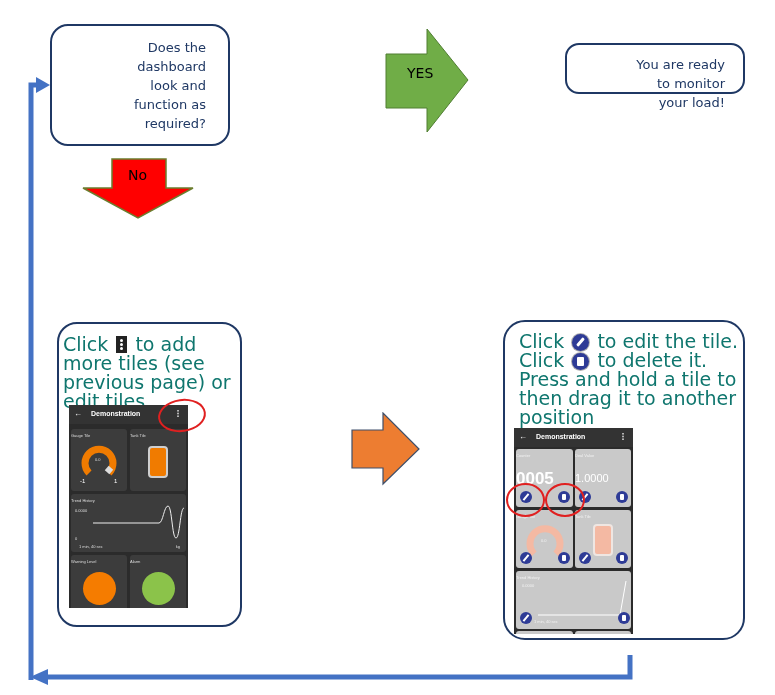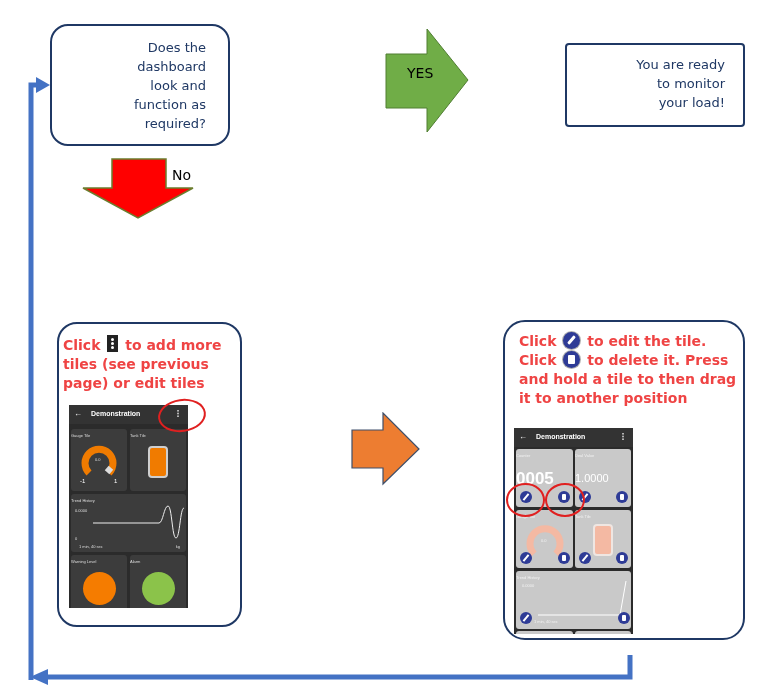--- a/index.html
+++ b/index.html
@@ -9,26 +9,26 @@
   .box {
     position: absolute;
     border: 2px solid #1f3864;
     border-radius: 18px;
     background: #fff;
     color: #1f3864;
   }
   .box-text { text-align: right; font-size: 13px; line-height: 19px; margin-left: 40px; }
 
   #question-box { left: 50px; top: 24px; width: 180px; height: 122px; padding-top: 12px; }
-  #ready-box { left: 565px; top: 43px; width: 180px; height: 84px; padding-top: 10px; border-radius: 4px; }
+  #ready-box { left: 565px; top: 43px; width: 180px; height: 51px; padding-top: 10px; border-radius: 14px; }
 
   #add-tiles-box { left: 57px; top: 322px; width: 185px; height: 305px; border-radius: 20px; }
   #edit-tiles-box { left: 503px; top: 320px; width: 242px; height: 320px; border-radius: 22px; }
 
-  .instr { position: absolute; color: #ef4444; font-size: 14px; line-height: 19px; font-weight: bold; }
+  .instr { position: absolute; color: #0f766e; font-size: 19px; line-height: 19px; }
   #add-tiles-box .instr { left: 4px; top: 11px; width: 180px; }
   #edit-tiles-box .instr { left: 14px; top: 10px; width: 222px; }
 
   .inline-kebab {
     display: inline-block; width: 11px; height: 17px; background: #222; vertical-align: -2px;
     position: relative; margin: 0 2px;
   }
   .inline-kebab i { position: absolute; left: 4px; width: 3px; height: 3px; background: #fff; border-radius: 50%; }
   .inline-edit, .inline-delete {
     display: inline-block; width: 17px; height: 17px; border-radius: 50%; background: #2e3b96;
@@ -87,21 +87,21 @@
 </svg>
 <div class="arrow-label" style="left:407px;top:65px;">YES</div>
 
 <div class="box" id="ready-box">
   <div class="box-text" style="padding:0 18px;">You are ready to monitor your load!</div>
 </div>
 
 <svg class="arrow" style="left:82px;top:158px;" width="112" height="62">
   <polygon points="30,1 84,1 84,30 111,30 56,60 1,30 30,30" fill="#ff0000" stroke="#6b7d2e" stroke-width="1.5"></polygon>
 </svg>
-<div class="arrow-label" style="left:128px;top:167px;margin-left:44px;">No</div>
+<div class="arrow-label" style="left:128px;top:167px;">No</div>
 
 <svg class="arrow" style="left:350px;top:412px;" width="72" height="74">
   <polygon points="2,18 33,18 33,1 69,37 33,72 33,56 2,56" fill="#ed7d31" stroke="#3f4f6a" stroke-width="1.2"></polygon>
 </svg>
 
 <div class="box" id="add-tiles-box">
   <div class="instr">
     <span>Click</span>
     <span class="inline-kebab"><i style="top:3px"></i><i style="top:7px"></i><i style="top:11px"></i></span>
     <span>to add more tiles (see previous page) or edit tiles</span>

